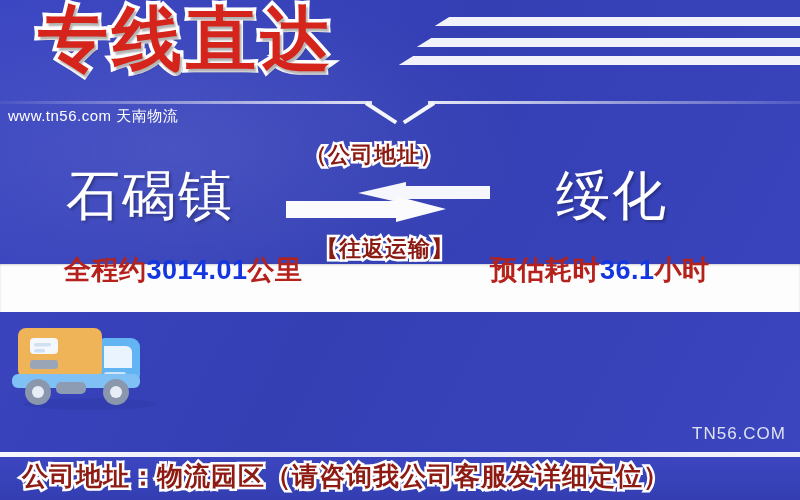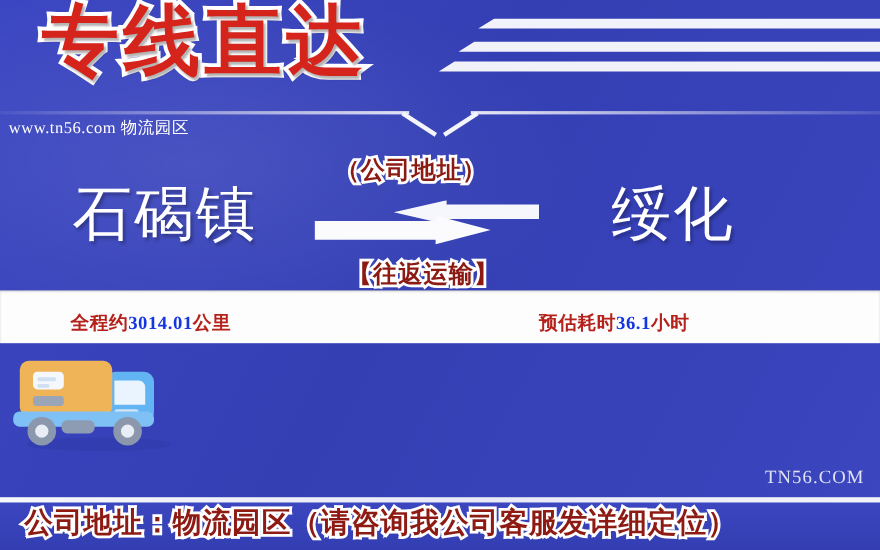--- a/index.html
+++ b/index.html
@@ -6,21 +6,21 @@
     margin: 0;
     padding: 0;
     background: #ffffff;
   }
   #banner {
     position: relative;
     width: 800px;
     height: 500px;
     overflow: hidden;
     background: #3842bb;
-    font-family: Liberation Serif, serif;
+    font-family: Liberation Sans, sans-serif;
     user-select: none;
   }
   
   .bg-sheen {
     position: absolute;
     inset: 0;
     background:
       radial-gradient(ellipse 70% 55% at 22% 30%, rgba(255,255,255,0.09) 0%, rgba(255,255,255,0) 62%),
       linear-gradient(118deg, #3b46c2 0%, #343fb4 46%, #3b46bf 100%);
   }
@@ -135,22 +135,22 @@
     position: absolute;
     left: 0;
     top: 264px;
     width: 800px;
     height: 48px;
     background: #fdfdfd;
     box-shadow: 0 1px 2px rgba(0,0,0,0.18) inset;
   }
   .info-text {
     position: absolute;
-    top: 285px;
-    font-size: 17px;
+    top: 257px;
+    font-size: 27px;
     font-weight: 700;
     color: #b5211b;
     letter-spacing: 0.5px;
     line-height: 1;
     white-space: nowrap;
   }
   .info-text.distance { left: 64px; }
   .info-text.duration { left: 490px; }
   .info-text .num { color: #1436e0; }
 
@@ -229,21 +229,21 @@
   <div class="stripe s1"></div>
   <div class="stripe s2"></div>
   <div class="stripe s3"></div>
 
   <div class="divider-line left"></div>
   <div class="divider-line right"></div>
   <div class="chevron-down"></div>
 
   <div class="headline">专线直达</div>
 
-  <div class="site-url">www.tn56.com 物流园区</div>
+  <div class="site-url">www.tn56.com 天南物流</div>
 
   <div class="city origin">石碣镇</div>
   <div class="city dest">绥化</div>
 
   <div class="note top">（公司地址）</div>
   <div class="note bottom">【往返运输】</div>
 
   <div class="arrows">
     <svg viewBox="0 0 204 40" width="204" height="40" aria-hidden="true">
       <polygon points="204,4 120,4 120,0 72,11 120,22 120,17 204,17" fill="#f6f7fc" transform="translate(0,0)"></polygon>

